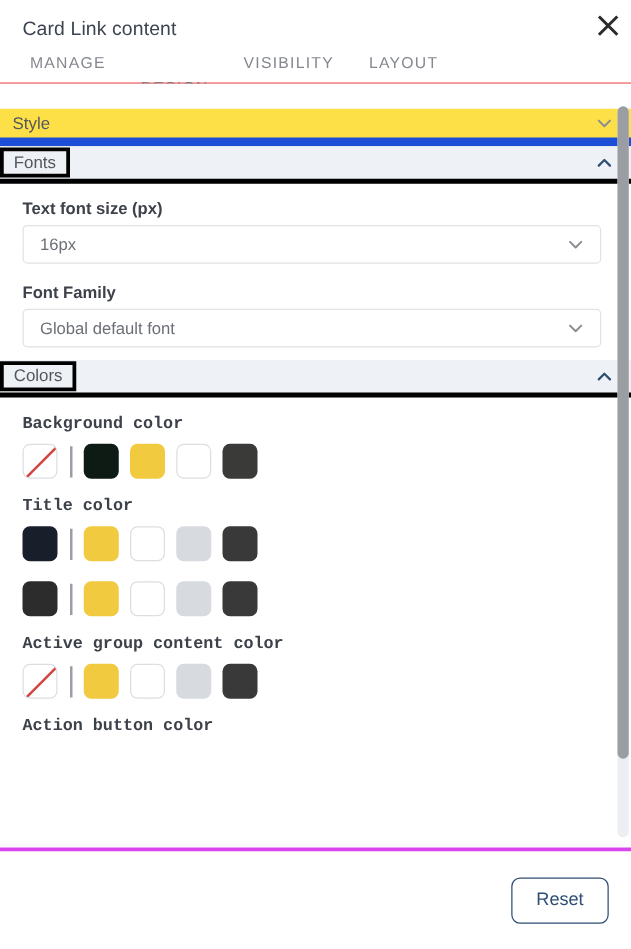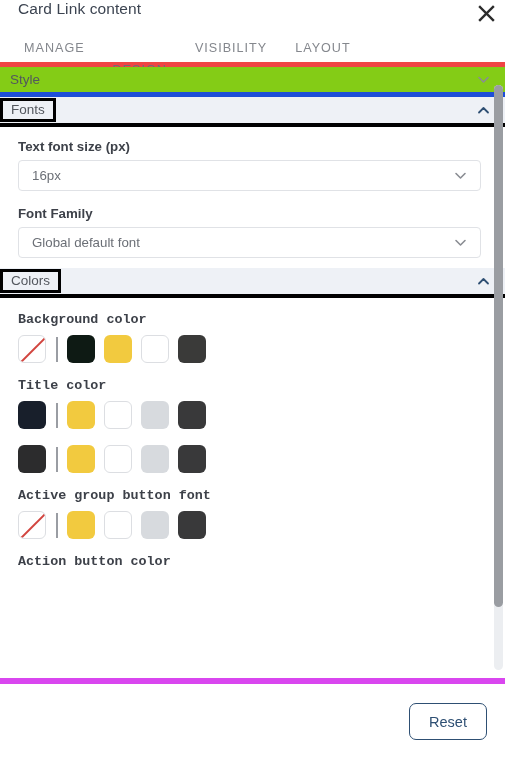--- a/index.html
+++ b/index.html
@@ -13,21 +13,21 @@
     font-family: "Liberation Sans", sans-serif;
     color: #333333;
     overflow: hidden;
     position: relative;
   }
 
   
   .panel-header {
     height: 33px;
     display: flex;
-    align-items: flex-start;
+    align-items: flex-end;
     padding: 0 4px 0 18px;
     box-sizing: border-box;
     background: #ffffff;
   }
   .panel-title {
     font-size: 15.5px;
     color: #3c4451;
     letter-spacing: .1px;
     flex: 1;
   }
@@ -42,21 +42,21 @@
   }
   .close-btn svg { display: block; }
 
   
   .tab-bar {
     height: 34px;
     display: flex;
     align-items: stretch;
     padding-left: 10px;
     box-sizing: border-box;
-    border-bottom: 5px solid #ef4444;
+    border-bottom: 1px solid #ef4444;
     position: relative;
     background: #ffffff;
   }
   .tab {
     display: flex;
     align-items: center;
     justify-content: center;
     font-size: 12.6px;
     letter-spacing: 1.0px;
     color: #84878d;
@@ -99,22 +99,23 @@
   .section-row {
     height: 30px;
     display: flex;
     align-items: center;
     padding: 0 14px 0 0;
     box-sizing: border-box;
     cursor: pointer;
     position: relative;
   }
   .section-row.plain {
-    background: #84cc16;
-    border-bottom: 5px solid #1d4ed8;
+    background: #fde047;
+    border-bottom: 7px solid #1d4ed8;
+    margin-top: 20px;
   }
   .section-row.shaded {
     background: #eef1f6;
     border-bottom: 4px solid #000000;
   }
   .section-label {
     font-size: 13.5px;
     color: #53575e;
     padding: 2px 10px 3px 10px;
     box-sizing: border-box;
@@ -250,21 +251,21 @@
   }
 
   
   .footer {
     position: absolute;
     left: 0;
     right: 0;
     bottom: 0;
     height: 81px;
     background: #ffffff;
-    border-top: 6px solid #d946ef;
+    border-top: 3px solid #d946ef;
     display: flex;
     align-items: center;
     justify-content: flex-end;
     padding-right: 18px;
     box-sizing: border-box;
   }
   .reset-btn {
     min-width: 78px;
     height: 37px;
     border: 1px solid #2e4f73;
@@ -383,21 +384,21 @@
           <div class="swatch-row">
             <span class="swatch" style="background: rgb(44, 44, 45);"></span>
             <span class="divider-bar"></span>
             <span class="swatch" style="background: rgb(242, 202, 63);"></span>
             <span class="swatch bordered" style="background: rgb(255, 255, 255);"></span>
             <span class="swatch" style="background: rgb(215, 218, 222);"></span>
             <span class="swatch" style="background: rgb(57, 57, 58);"></span>
           </div>
         </div>
         <div class="color-group">
-          <div class="color-title">Active group button font</div>
+          <div class="color-title">Active group content color</div>
           <div class="swatch-row">
             <span class="swatch none"></span>
             <span class="divider-bar"></span>
             <span class="swatch" style="background: rgb(242, 202, 63);"></span>
             <span class="swatch bordered" style="background: rgb(255, 255, 255);"></span>
             <span class="swatch" style="background: rgb(215, 218, 222);"></span>
             <span class="swatch" style="background: rgb(57, 57, 58);"></span>
           </div>
         </div>
         <div class="color-group">

